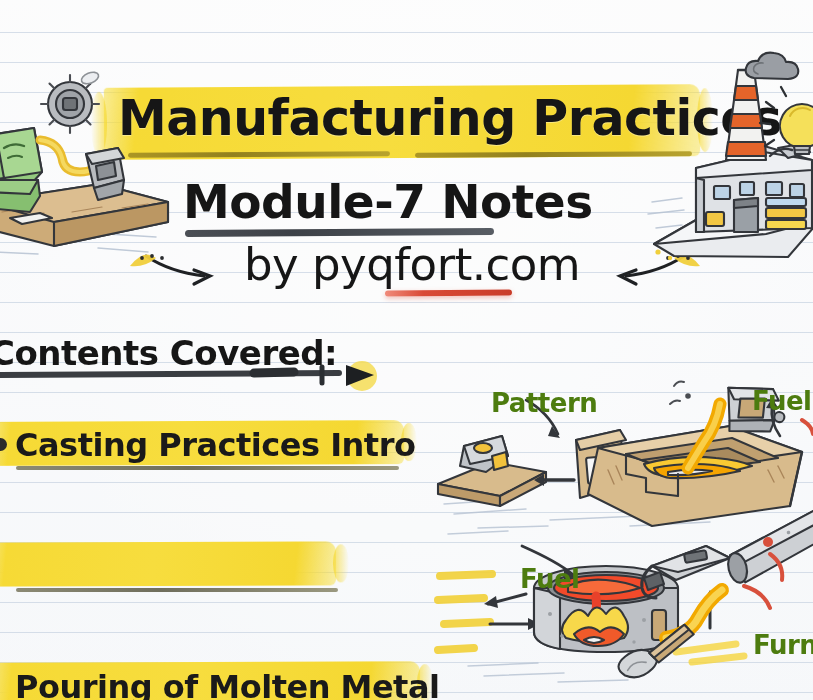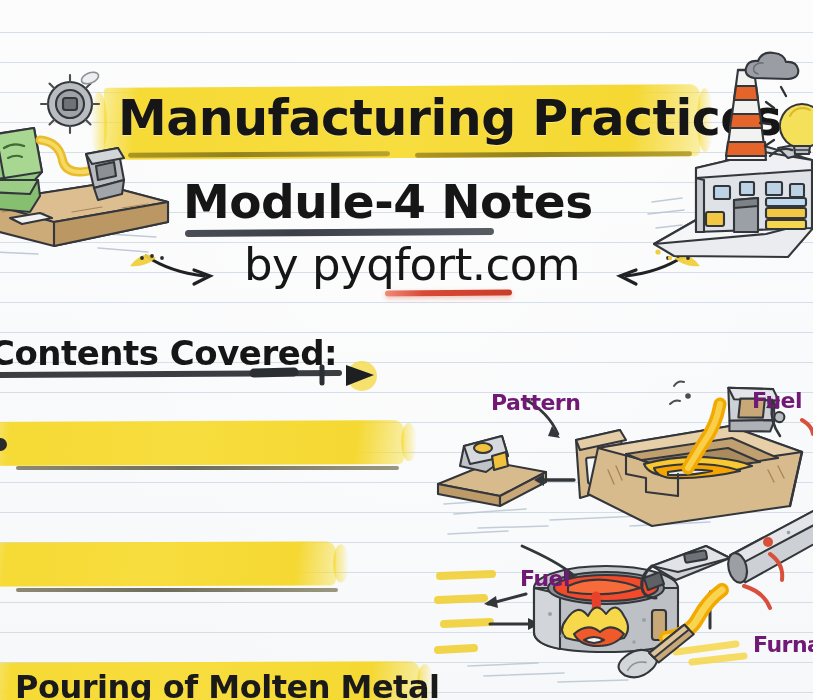--- a/index.html
+++ b/index.html
@@ -182,23 +182,23 @@
   #item1-hl { left: -14px; top: 542px; width: 350px; height: 44px; transform: rotate(-.2deg); }
   #item1-tx { left: 15px;  top: 548px; }
   #item1-ul { left: 16px;  top: 588px; width: 322px; }
 
   #item2-hl { left: -14px; top: 662px; width: 434px; height: 44px; transform: rotate(-.2deg); }
   #item2-tx { left: 15px;  top: 668px; }
 
   
   .illo-label {
     position: absolute;
-    font-size: 22px;
+    font-size: 26px;
     line-height: 26px;
-    color: #701a75;
+    color: #4d7c0f;
     z-index: 6;
     white-space: nowrap;
   }
   #label-pattern { left: 491px; top: 390px; }
   #label-sand    { left: 752px; top: 388px; }
   #label-fuel    { left: 520px; top: 542px; margin-top: 24px; }
   #label-furnace { left: 753px; top: 632px; }
 
   
   .illo { position: absolute; z-index: 5; }
@@ -520,21 +520,21 @@
         <path d="M126 44 L140 52 L126 56 Z" fill="#33363b" stroke="none"></path>
       </g>
     </svg>
   </div>
 
   <div class="hl" id="title-main-hl"></div>
   <div class="hand abs" id="title-main">Manufacturing Practices</div>
   <div class="rule-olive" id="rule-olive-1"></div>
   <div class="rule-olive" id="rule-olive-2"></div>
 
-  <div class="hand abs" id="title-sub">Module-4 Notes</div>
+  <div class="hand abs" id="title-sub">Module-7 Notes</div>
   <div id="rule-dark" class="abs"></div>
 
   <div class="hand abs" id="byline">by pyqfort.com</div>
   <div id="rule-red" class="abs"></div>
 
   <svg class="abs" style="left:120px;top:248px;z-index:4" width="130" height="56" viewBox="0 0 130 56">
     <g fill="none" stroke="#1f2124" stroke-width="3" stroke-linecap="round">
       <path d="M26 8 q24 16 58 20"></path>
       <path d="M74 22 L90 28 L74 36" stroke-width="3.2" fill="none"></path>
     </g>
@@ -569,20 +569,21 @@
     <g>
       <circle cx="368" cy="14" r="15" fill="#f4dc55" opacity=".85"></circle>
       <path d="M0 13 L345 11" stroke="#3a3d42" stroke-width="6" stroke-linecap="round" fill="none"></path>
       <path d="M260 11 L300 10" stroke="#2b2e32" stroke-width="9" stroke-linecap="round" fill="none"></path>
       <path d="M328 5 L328 21" stroke="#2b2e32" stroke-width="5" stroke-linecap="round"></path>
       <path d="M352 3 L380 13 L352 24 Z" fill="#1d1f22"></path>
     </g>
   </svg>
 
   <div class="hl" id="item0-hl"></div>
+  <div class="list-item-text hand" id="item0-tx">Casting Practices Intro</div>
   <div class="item-underline" id="item0-ul"></div>
   <div class="bullet-dot" id="item0-bt"></div>
 
   <div class="hl" id="item1-hl"></div>
   <div class="item-underline" id="item1-ul"></div>
 
   <div class="hl" id="item2-hl"></div>
   <div class="list-item-text hand" id="item2-tx">Pouring of Molten Metal</div>
 
   <div class="illo-label hand" id="label-pattern">Pattern</div>

